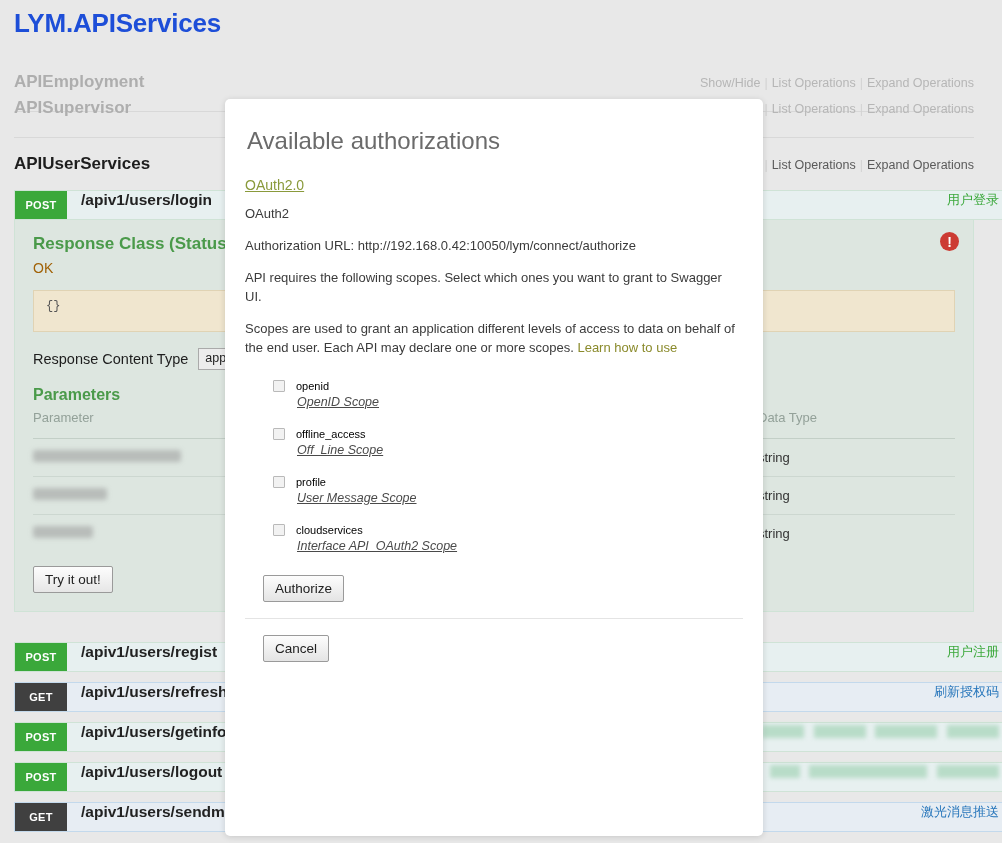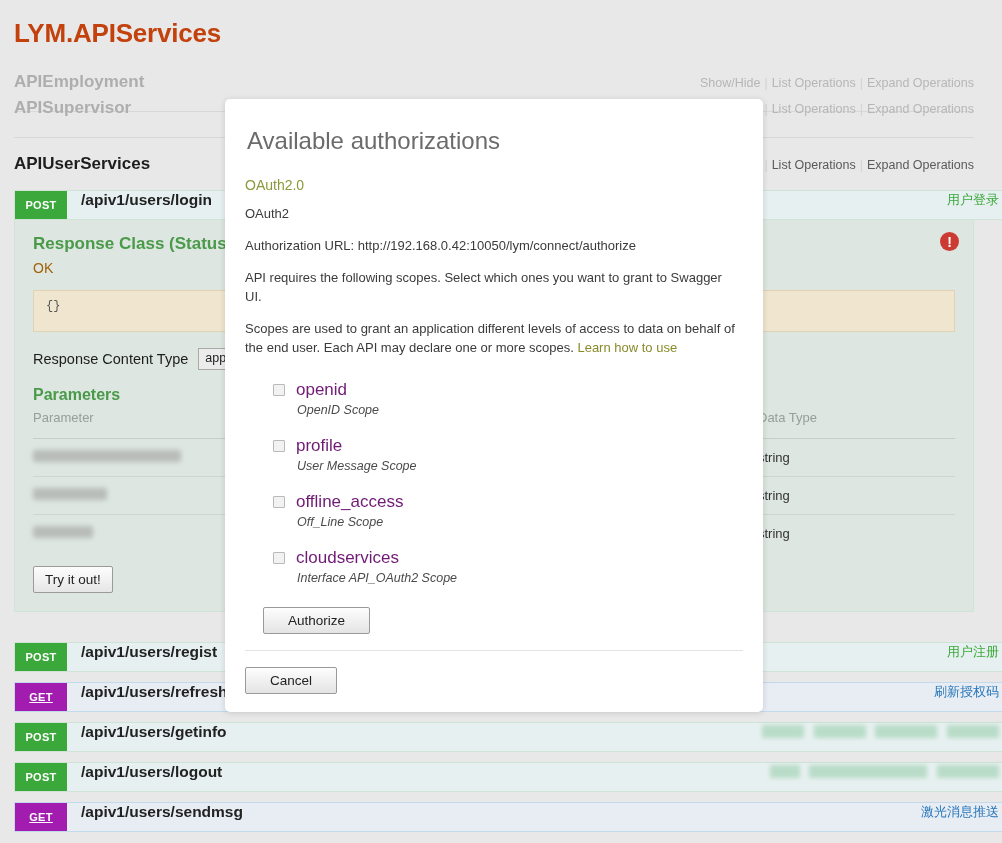--- a/index.html
+++ b/index.html
@@ -12,24 +12,24 @@
   }
   #page {
     position: relative;
     width: 1002px; height: 843px;
     background: #e8e8e8;
   }
 
   
   .swagger-title {
     position: absolute;
-    left: 14px; top: 18px;
+    left: 14px; top: 8px;
     font-size: 26px;
     font-weight: bold;
-    color: #c2410c;
+    color: #1d4ed8;
     letter-spacing: -0.2px;
   }
 
   .resource {
     position: absolute;
     left: 14px;
     width: 960px;
     border-bottom: 1px solid #d8d8d8;
     height: 40px;
   }
@@ -66,21 +66,21 @@
   .endpoint.post { background: #e7f0f0; border-color: #cfe3d6; }
   .endpoint.get  { background: #e7edf3; border-color: #c3d9ec; }
   .verb {
     width: 52px; height: 28px;
     display: flex; align-items: center; justify-content: center;
     color: #fff; font-size: 11px; font-weight: bold;
     letter-spacing: 0.3px;
     flex: 0 0 52px;
   }
   .verb.post { background: #3aa83a; }
-  .verb.get  { background: #a21caf; text-decoration: underline; }
+  .verb.get  { background: #404040; }
   .path {
     font-size: 15.5px;
     color: #222;
     padding-left: 14px;
     font-weight: 600;
     flex: 1 1 auto;
   }
   .desc {
     font-size: 13px;
     padding-right: 10px;
@@ -199,38 +199,39 @@
     font-size: 14px;
     font-weight: bold;
     display: flex; align-items: center; justify-content: center;
     line-height: 1;
   }
 
   
   .modal {
     position: absolute;
     left: 225px; top: 99px;
-    width: 538px; height: 613px;
+    width: 538px; height: 737px;
     background: #ffffff;
     border-radius: 5px;
     box-shadow: 0 1px 6px rgba(0,0,0,.14);
     padding: 28px 20px 0 20px;
     overflow: hidden;
   }
   .modal-title {
     font-size: 24px;
     color: #6b6b6b;
     font-weight: normal;
     margin: 0 0 22px 0;
     padding-left: 2px;
   }
   .auth-name {
     font-size: 14px;
     color: #8a9a3b;
     margin-bottom: 12px;
+    text-decoration: underline;
   }
   .auth-line {
     font-size: 13px;
     color: #3b3b3b;
     margin-bottom: 13px;
     line-height: 1.45;
   }
   .auth-para {
     font-size: 13px;
     color: #3b3b3b;
@@ -244,43 +245,44 @@
   .scopes { margin: 22px 0 0 28px; }
   .scope { margin-bottom: 19px; }
   .scope-top { display: flex; align-items: center; gap: 11px; }
   .cbx {
     width: 12px; height: 12px;
     border: 1px solid #b9b9b9;
     background: #f2f2f2;
     border-radius: 1px;
     flex: 0 0 12px;
   }
-  .scope-name { font-size: 17px; color: #701a75; }
+  .scope-name { font-size: 11px; color: #000000; }
   .scope-desc {
     font-size: 12.5px;
     color: #4a4a4a;
     font-style: italic;
     margin: 3px 0 0 24px;
+    text-decoration: underline;
   }
   .modal-btn {
     background: linear-gradient(#fdfdfd,#e4e4e4);
     border: 1px solid #9a9a9a;
     border-radius: 2px;
-    padding: 5px 24px;
+    padding: 5px 11px;
     font-size: 13.5px;
     color: #222;
     cursor: pointer;
     font-family: "Liberation Sans", sans-serif;
   }
   .auth-btn-wrap { margin: 22px 0 0 18px; }
   .modal-divider {
     border-top: 1px solid #e4e4e4;
     margin: 16px 0 0 0;
   }
-  .cancel-wrap { margin: 16px 0 0 0; }
+  .cancel-wrap { margin: 16px 0 0 18px; }
 </style>
 </head>
 <body>
 
 <div id="page">
 
   <div class="swagger-title">LYM.APIServices</div>
 
   <div class="resource" style="top:72px;">
     <div class="resource-head">
@@ -421,30 +423,30 @@
       <div class="scope">
         <div class="scope-top">
           <span class="cbx"></span>
           <span class="scope-name">openid</span>
         </div>
         <div class="scope-desc">OpenID Scope</div>
       </div>
       <div class="scope">
         <div class="scope-top">
           <span class="cbx"></span>
-          <span class="scope-name">profile</span>
+          <span class="scope-name">offline_access</span>
         </div>
-        <div class="scope-desc">User Message Scope</div>
+        <div class="scope-desc">Off_Line Scope</div>
       </div>
       <div class="scope">
         <div class="scope-top">
           <span class="cbx"></span>
-          <span class="scope-name">offline_access</span>
+          <span class="scope-name">profile</span>
         </div>
-        <div class="scope-desc">Off_Line Scope</div>
+        <div class="scope-desc">User Message Scope</div>
       </div>
       <div class="scope">
         <div class="scope-top">
           <span class="cbx"></span>
           <span class="scope-name">cloudservices</span>
         </div>
         <div class="scope-desc">Interface API_OAuth2 Scope</div>
       </div>
     </div>
 

